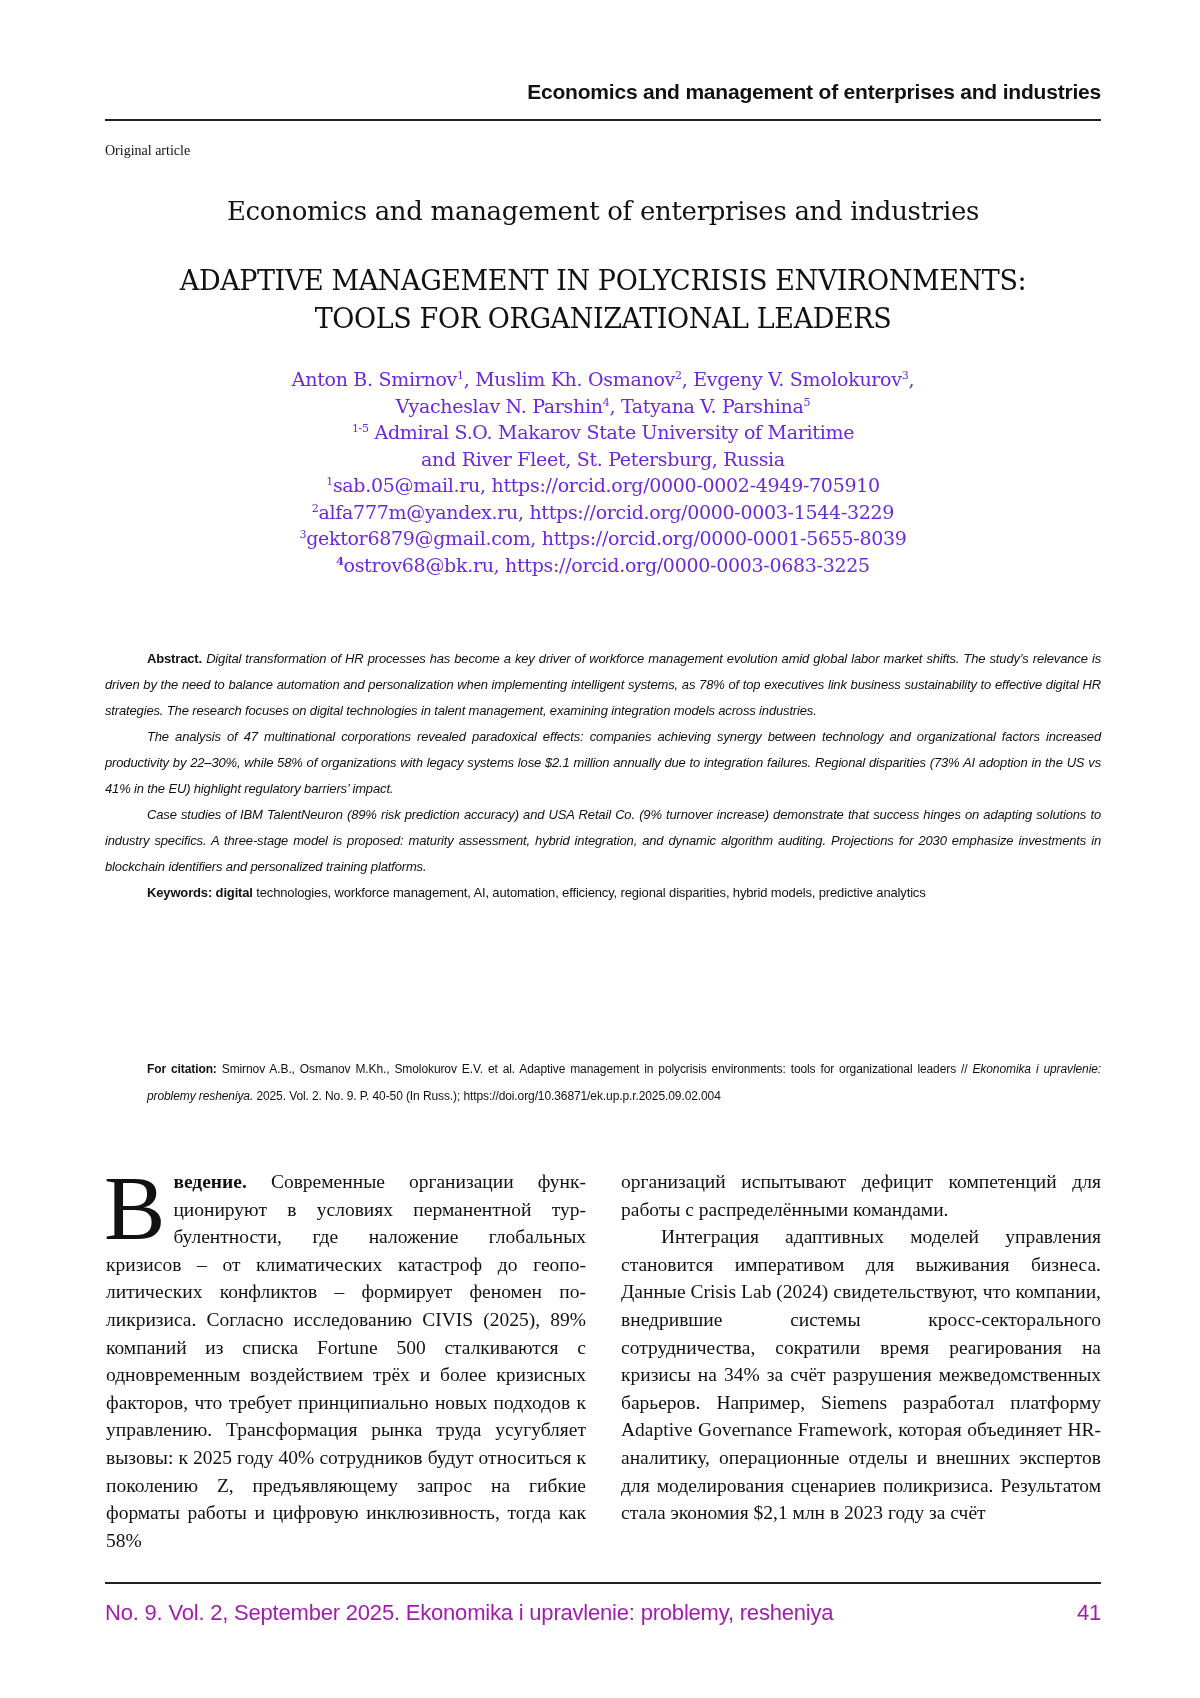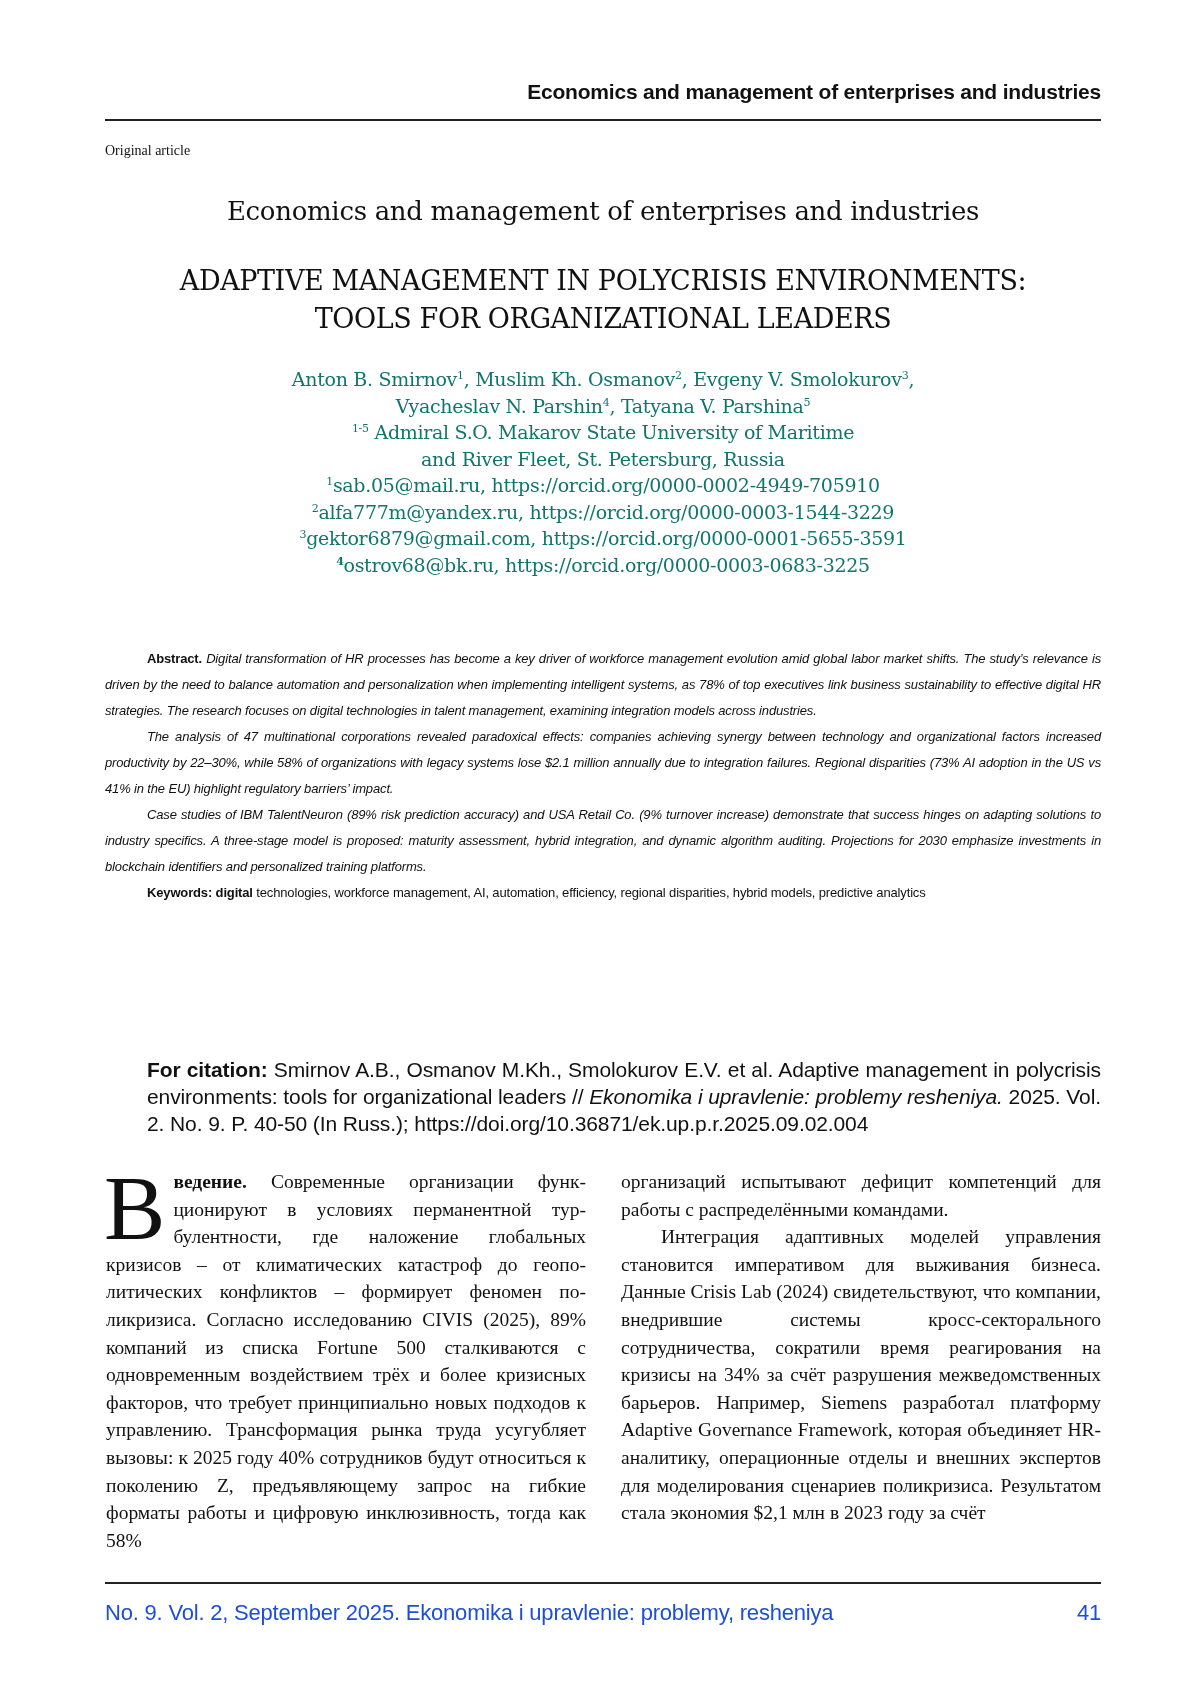--- a/index.html
+++ b/index.html
@@ -22,38 +22,38 @@
     font-family: "DejaVu Serif", serif; font-size: 26px; letter-spacing: -0.3px; color: #111;
   }
   .article-title {
     position: absolute; left: 95px; width: 1016px; top: 262px; text-align: center;
     font-family: "DejaVu Serif", serif; font-size: 27px; line-height: 38px; letter-spacing: -0.4px; color: #111;
   }
   .article-title .line { display: block; }
 
   .authors {
     position: absolute; left: 105px; width: 996px; top: 366px; text-align: center;
-    font-family: "DejaVu Serif", serif; font-size: 19px; line-height: 26.5px; color: #0f766e;
+    font-family: "DejaVu Serif", serif; font-size: 19px; line-height: 26.5px; color: #6d28d9;
     letter-spacing: -0.3px;
   }
   .authors .line { display: block; white-space: nowrap; }
   .authors sup { font-size: 11px; vertical-align: 7px; line-height: 0; }
 
   .abstract {
     position: absolute; left: 105px; width: 996px; top: 646px;
     font-family: "Liberation Sans", sans-serif; font-size: 13px; line-height: 26px;
     font-style: italic; color: #111; text-align: justify; letter-spacing: -0.15px;
   }
   .abstract p { margin: 0; text-indent: 42px; }
   .abstract b.lead { font-style: normal; font-weight: bold; }
   .abstract p.kw { font-style: normal; }
 
   .citation {
     position: absolute; left: 147px; width: 954px; top: 1056px;
-    font-family: "Liberation Sans", sans-serif; font-size: 21px; line-height: 27px;
+    font-family: "Liberation Sans", sans-serif; font-size: 12px; line-height: 27px;
     color: #111; text-align: justify; letter-spacing: -0.1px;
   }
   .citation b { font-weight: bold; }
   .citation i { font-style: italic; }
 
   .col {
     position: absolute; top: 1168px; width: 480px;
     font-family: "Liberation Serif", serif; font-size: 19.5px; line-height: 27.6px;
     color: #111; text-align: justify;
   }
@@ -63,21 +63,21 @@
   .col p.indent { text-indent: 40px; }
   .dropcap {
     float: left; font-family: "Liberation Serif", serif; font-size: 92px; line-height: 72px;
     margin: 4px 8px 0 -2px; height: 78px;
   }
   .col b { font-weight: bold; }
 
   .foot-rule { position: absolute; left: 105px; width: 996px; top: 1582px; height: 0; border-top: 2px solid #222; }
   .footer {
     position: absolute; left: 105px; width: 996px; top: 1600px;
-    font-family: "Liberation Sans", sans-serif; font-size: 22px; color: #1d4ed8;
+    font-family: "Liberation Sans", sans-serif; font-size: 22px; color: #a21caf;
     display: flex; justify-content: space-between; letter-spacing: -0.2px;
   }
 </style>
 </head>
 <body>
 
 <div class="page">
 
   <div class="running-head">Economics and management of enterprises and industries</div>
   <div class="head-rule"></div>
@@ -90,21 +90,21 @@
     <span class="line">TOOLS FOR ORGANIZATIONAL LEADERS</span>
   </h1>
 
   <div class="authors">
     <span class="line"><span>Anton B. Smirnov</span><sup>1</sup>, <span>Muslim Kh. Osmanov</span><sup>2</sup>, <span>Evgeny V. Smolokurov</span><sup>3</sup>,</span>
     <span class="line"><span>Vyacheslav N. Parshin</span><sup>4</sup>, <span>Tatyana V. Parshina</span><sup>5</sup></span>
     <span class="line"><sup>1-5</sup> <span>Admiral S.O. Makarov State University of Maritime</span></span>
     <span class="line">and River Fleet, St. Petersburg, Russia</span>
     <span class="line"><sup>1</sup><span>sab.05@mail.ru, https://orcid.org/0000-0002-4949-705910</span></span>
     <span class="line"><sup>2</sup><span>alfa777m@yandex.ru, https://orcid.org/0000-0003-1544-3229</span></span>
-    <span class="line"><sup>3</sup><span>gektor6879@gmail.com, https://orcid.org/0000-0001-5655-3591</span></span>
+    <span class="line"><sup>3</sup><span>gektor6879@gmail.com, https://orcid.org/0000-0001-5655-8039</span></span>
     <span class="line"><sup style="font-weight:bold;">4</sup><span>ostrov68@bk.ru, https://orcid.org/0000-0003-0683-3225</span></span>
   </div>
 
   <div class="abstract">
     <p><b class="lead">Abstract.</b> <span>Digital transformation of HR processes has become a key driver of workforce management evolution amid global labor market shifts. The study’s relevance is driven by the need to balance automation and personalization when implementing intelligent systems, as 78% of top executives link business sustain­ability to effective digital HR strategies. The research focuses on digital technologies in talent management, examining integration models across industries.</span></p>
     <p>The analysis of 47 multinational corporations revealed paradoxical effects: companies achieving synergy between technology and organizational factors increased productivity by 22–30%, while 58% of organizations with legacy systems lose $2.1 million annually due to integration failures. Regional disparities (73% AI adop­tion in the US vs 41% in the EU) highlight regulatory barriers’ impact.</p>
     <p>Case studies of IBM TalentNeuron (89% risk prediction accuracy) and USA Retail Co. (9% turnover in­crease) demonstrate that success hinges on adapting solutions to industry specifics. A three-stage model is proposed: maturity assessment, hybrid integration, and dynamic algorithm auditing. Projections for 2030 em­phasize investments in blockchain identifiers and personalized training platforms.</p>
     <p class="kw"><b>Keywords:</b> <b>digital</b> <span>technologies, workforce management, AI, automation, efficiency, regional disparities, hybrid models, predictive analytics</span></p>
   </div>
 

